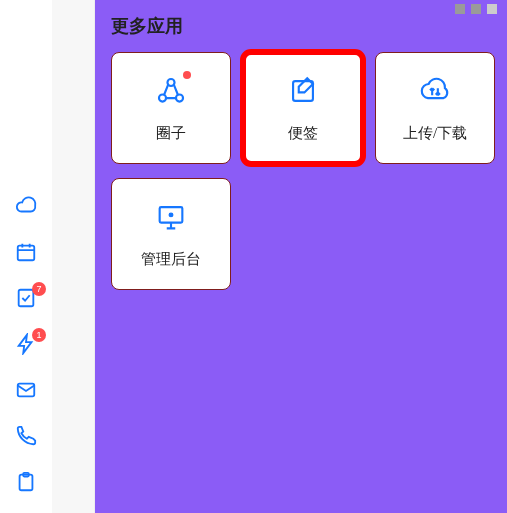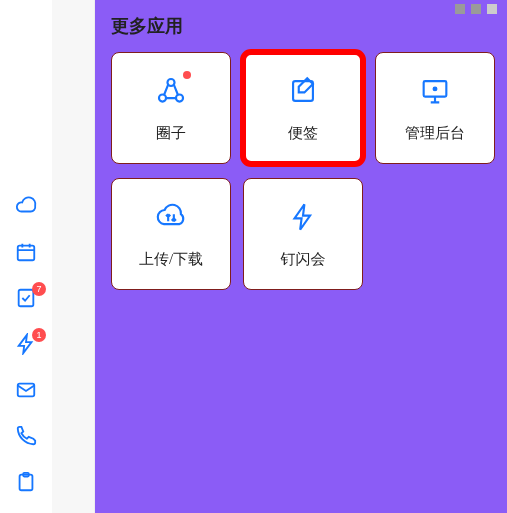--- a/index.html
+++ b/index.html
@@ -216,42 +216,34 @@
             <rect x="10" y="10" width="28" height="28" rx="3"></rect>
             <path d="M30 6l8 8-12 12h-8v-8L30 6z"></path>
           </svg>
       </div>
       <div class="tile-label">便签</div>
     </div>
 
     <div class="tile">
       <div class="tile-icon">
         <svg viewBox="0 0 48 48" fill="none" stroke="currentColor" stroke-width="3">
+            <path d="M14 34a10 10 0 0 1 1-19.9A12 12 0 0 1 38 20a8 8 0 0 1-2 14H14z"></path>
+            <path d="M20 20v10m0-10-3 3m3-3 3 3M28 30V20m0 10-3-3m3 3 3-3"></path>
+          </svg>
+      </div>
+      <div class="tile-label">上传/下载</div>
+    </div>
+
+    <div class="tile">
+      <div class="tile-icon">
+        <svg viewBox="0 0 48 48" fill="none" stroke="currentColor" stroke-width="3">
             <rect x="8" y="10" width="32" height="22" rx="2"></rect>
             <path d="M18 40h12M24 32v8"></path>
             <circle cx="24" cy="21" r="2" fill="currentColor"></circle>
           </svg>
       </div>
       <div class="tile-label">管理后台</div>
     </div>
 
-    <div class="tile">
-      <div class="tile-icon">
-        <svg viewBox="0 0 48 48" fill="none" stroke="currentColor" stroke-width="3">
-            <path d="M14 34a10 10 0 0 1 1-19.9A12 12 0 0 1 38 20a8 8 0 0 1-2 14H14z"></path>
-            <path d="M20 20v10m0-10-3 3m3-3 3 3M28 30V20m0 10-3-3m3 3 3-3"></path>
-          </svg>
-      </div>
-      <div class="tile-label">上传/下载</div>
-    </div>
-
-
-    <div class="tile">
-      <div class="tile-icon">
-        <svg viewBox="0 0 48 48" fill="none" stroke="currentColor" stroke-width="3">
-            <path d="M26 6 12 26h10l-2 16 14-20H24l2-16z"></path>
-          </svg>
-      </div>
-      <div class="tile-label">钉闪会</div>
-    </div>
+
 
   </div>
 </div>
 
 </body></html>

